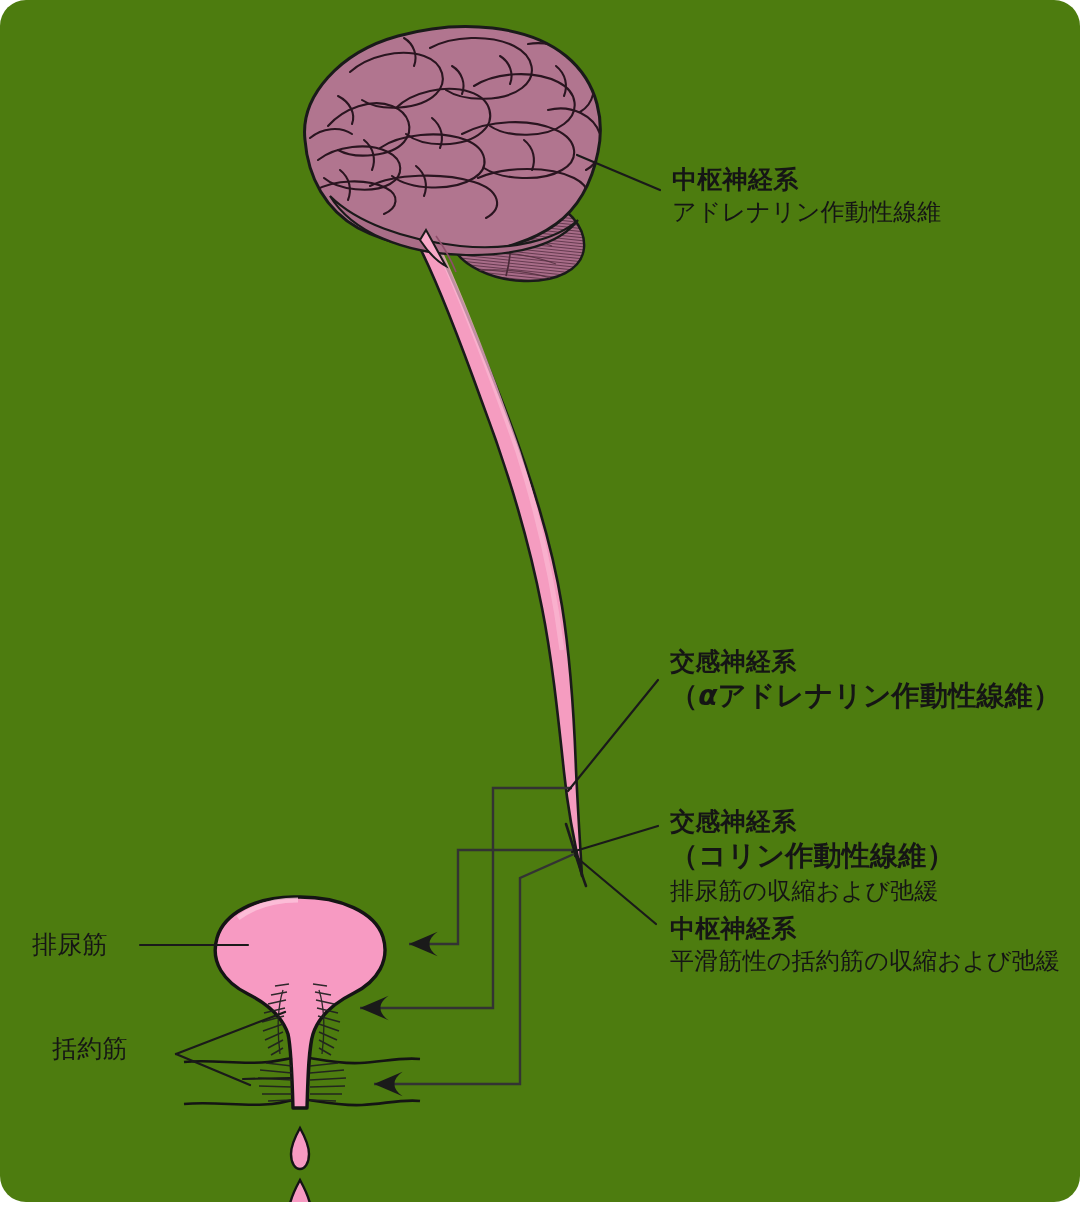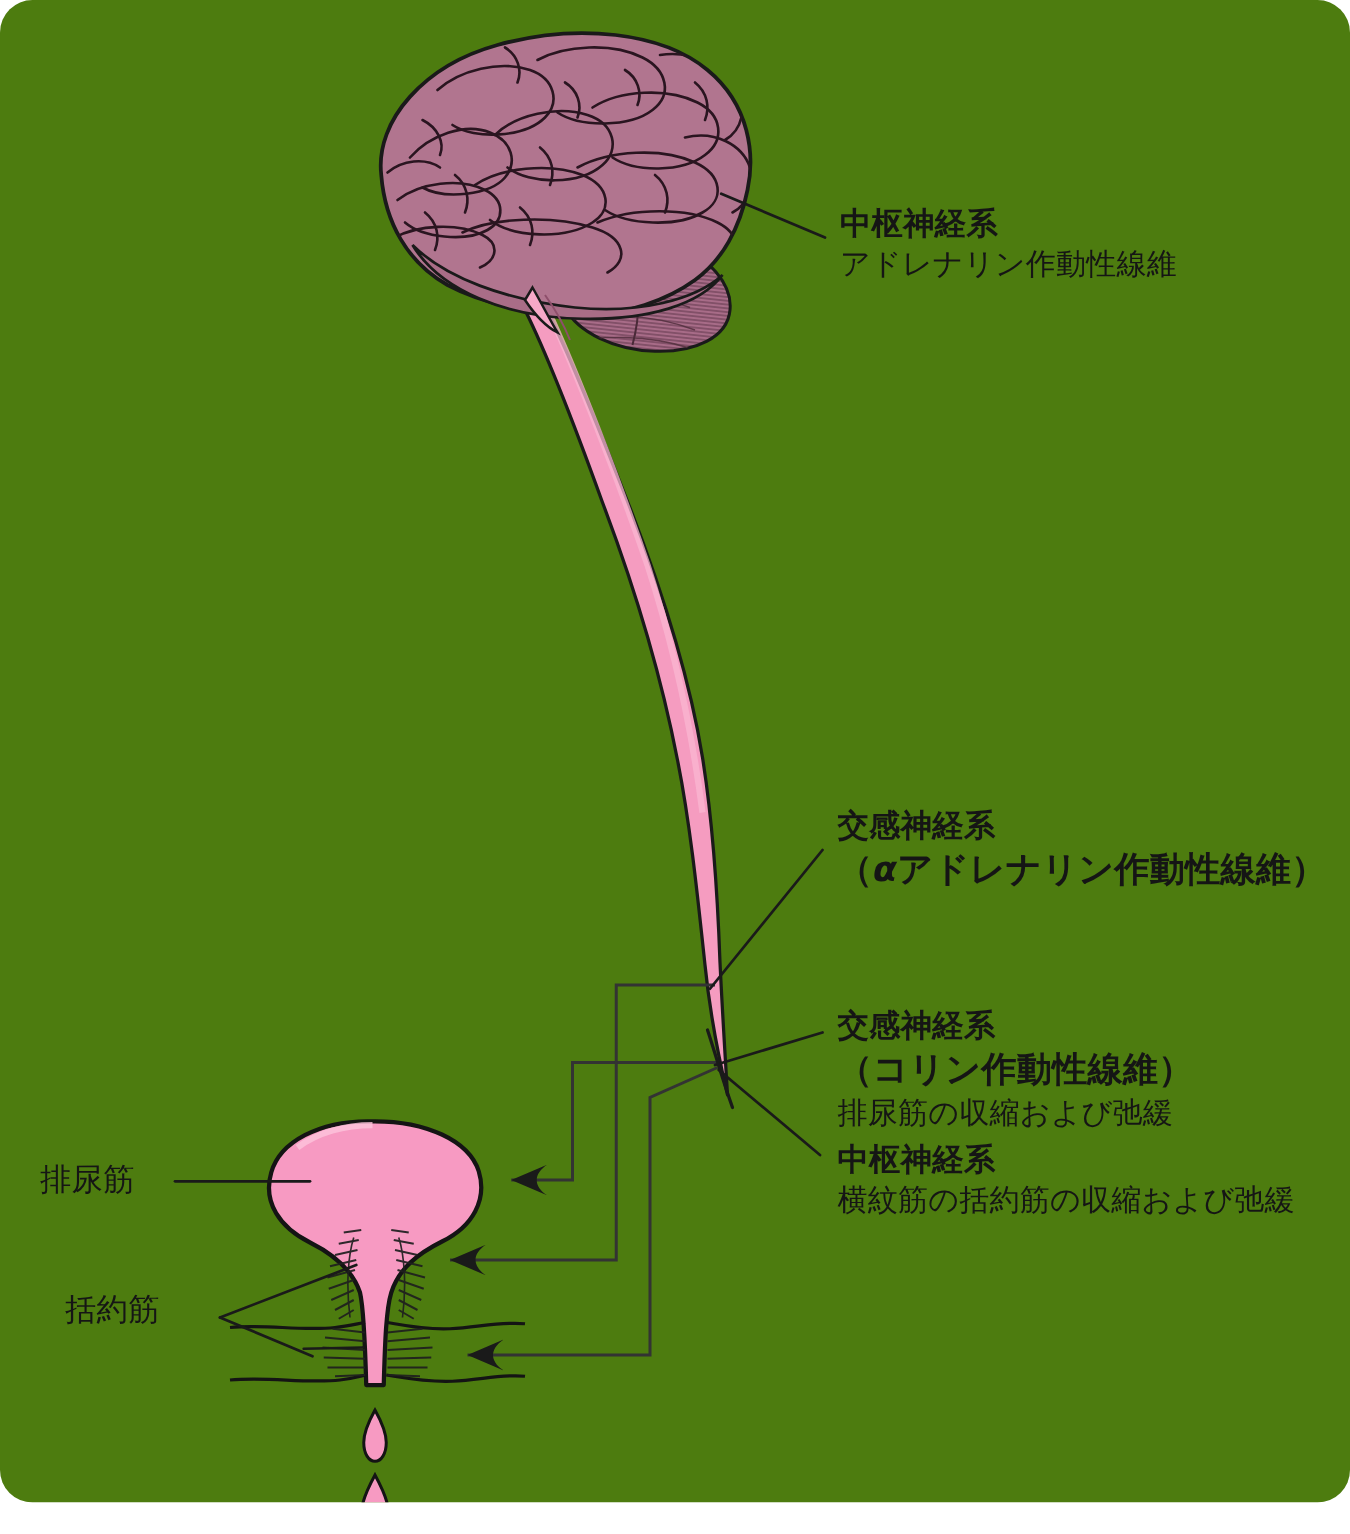--- a/index.html
+++ b/index.html
@@ -262,21 +262,21 @@
   </div>
 
   <div class="label-block" id="label-parasymp">
     <div class="lbl-title">交感神経系</div>
     <div class="lbl-sub">（コリン作動性線維）</div>
     <div class="lbl-desc">排尿筋の収縮および弛緩</div>
   </div>
 
   <div class="label-block" id="label-somatic">
     <div class="lbl-title">中枢神経系</div>
-    <div class="lbl-desc">横紋筋の括約筋の収縮および弛緩</div>
+    <div class="lbl-desc">平滑筋性の括約筋の収縮および弛緩</div>
   </div>
 
   <div class="label-block" id="label-detrusor">
     <div class="lbl-plain">排尿筋</div>
   </div>
 
   <div class="label-block" id="label-sphincter">
     <div class="lbl-plain">括約筋</div>
   </div>
 

